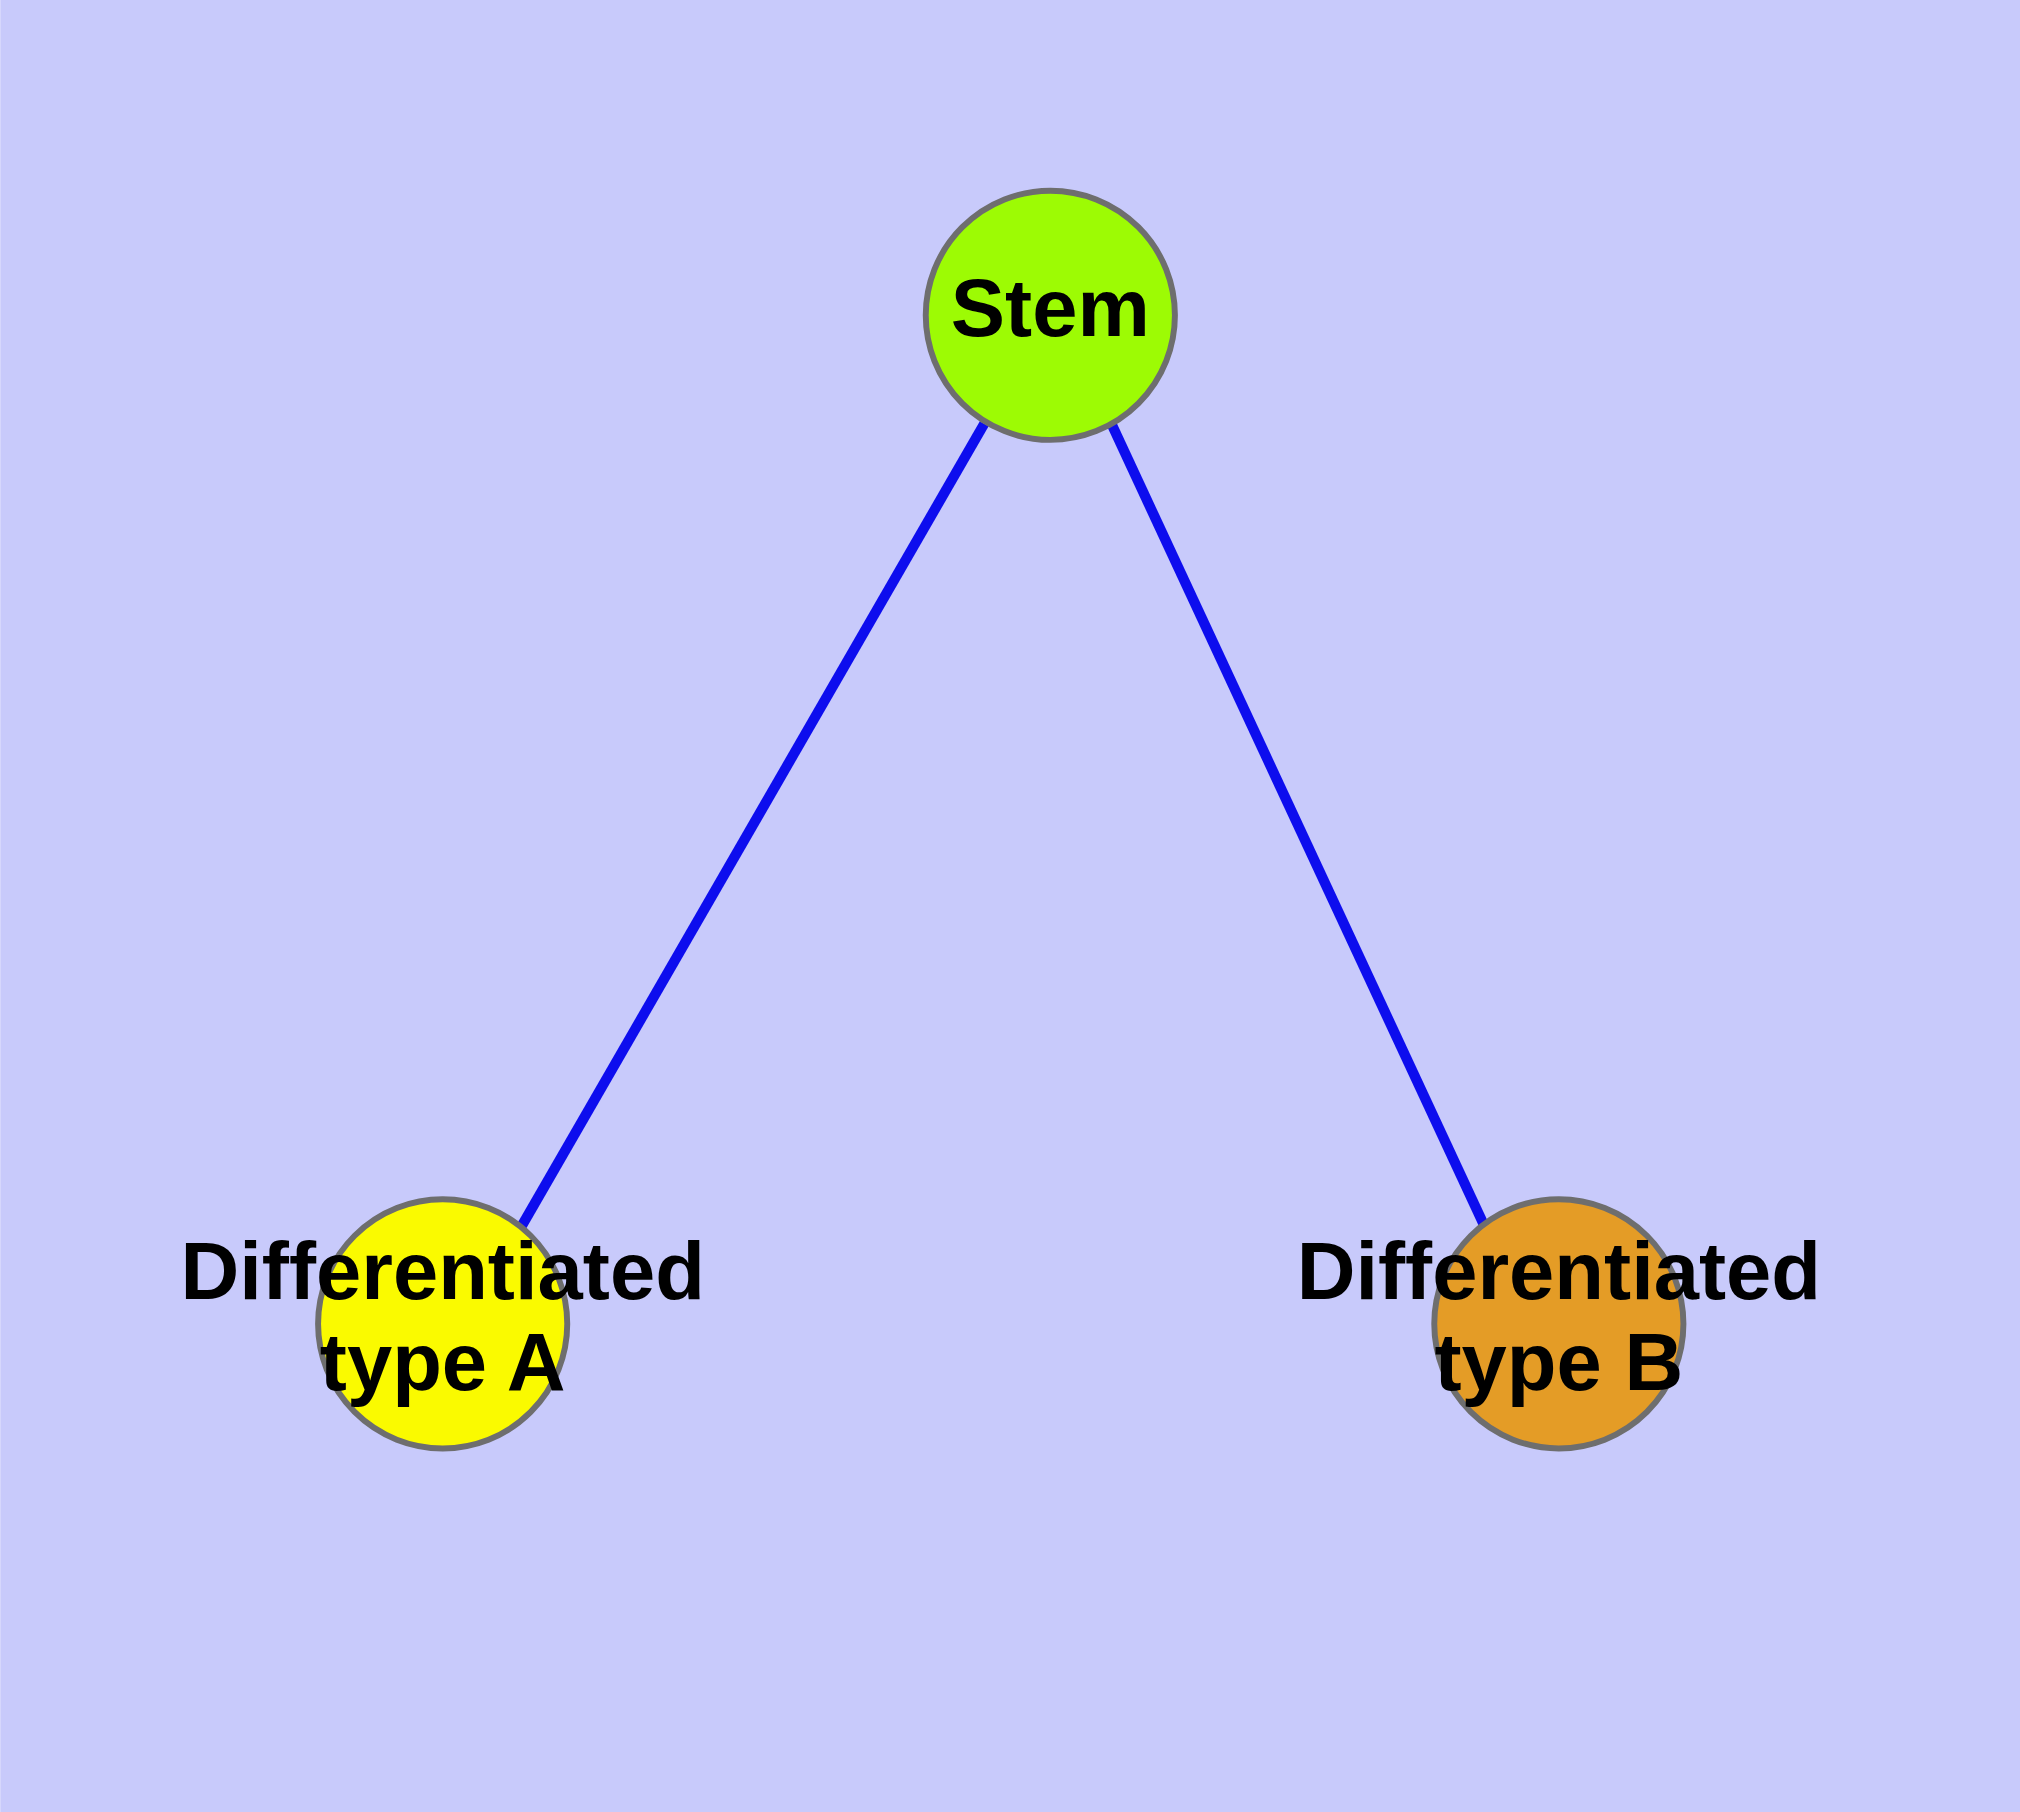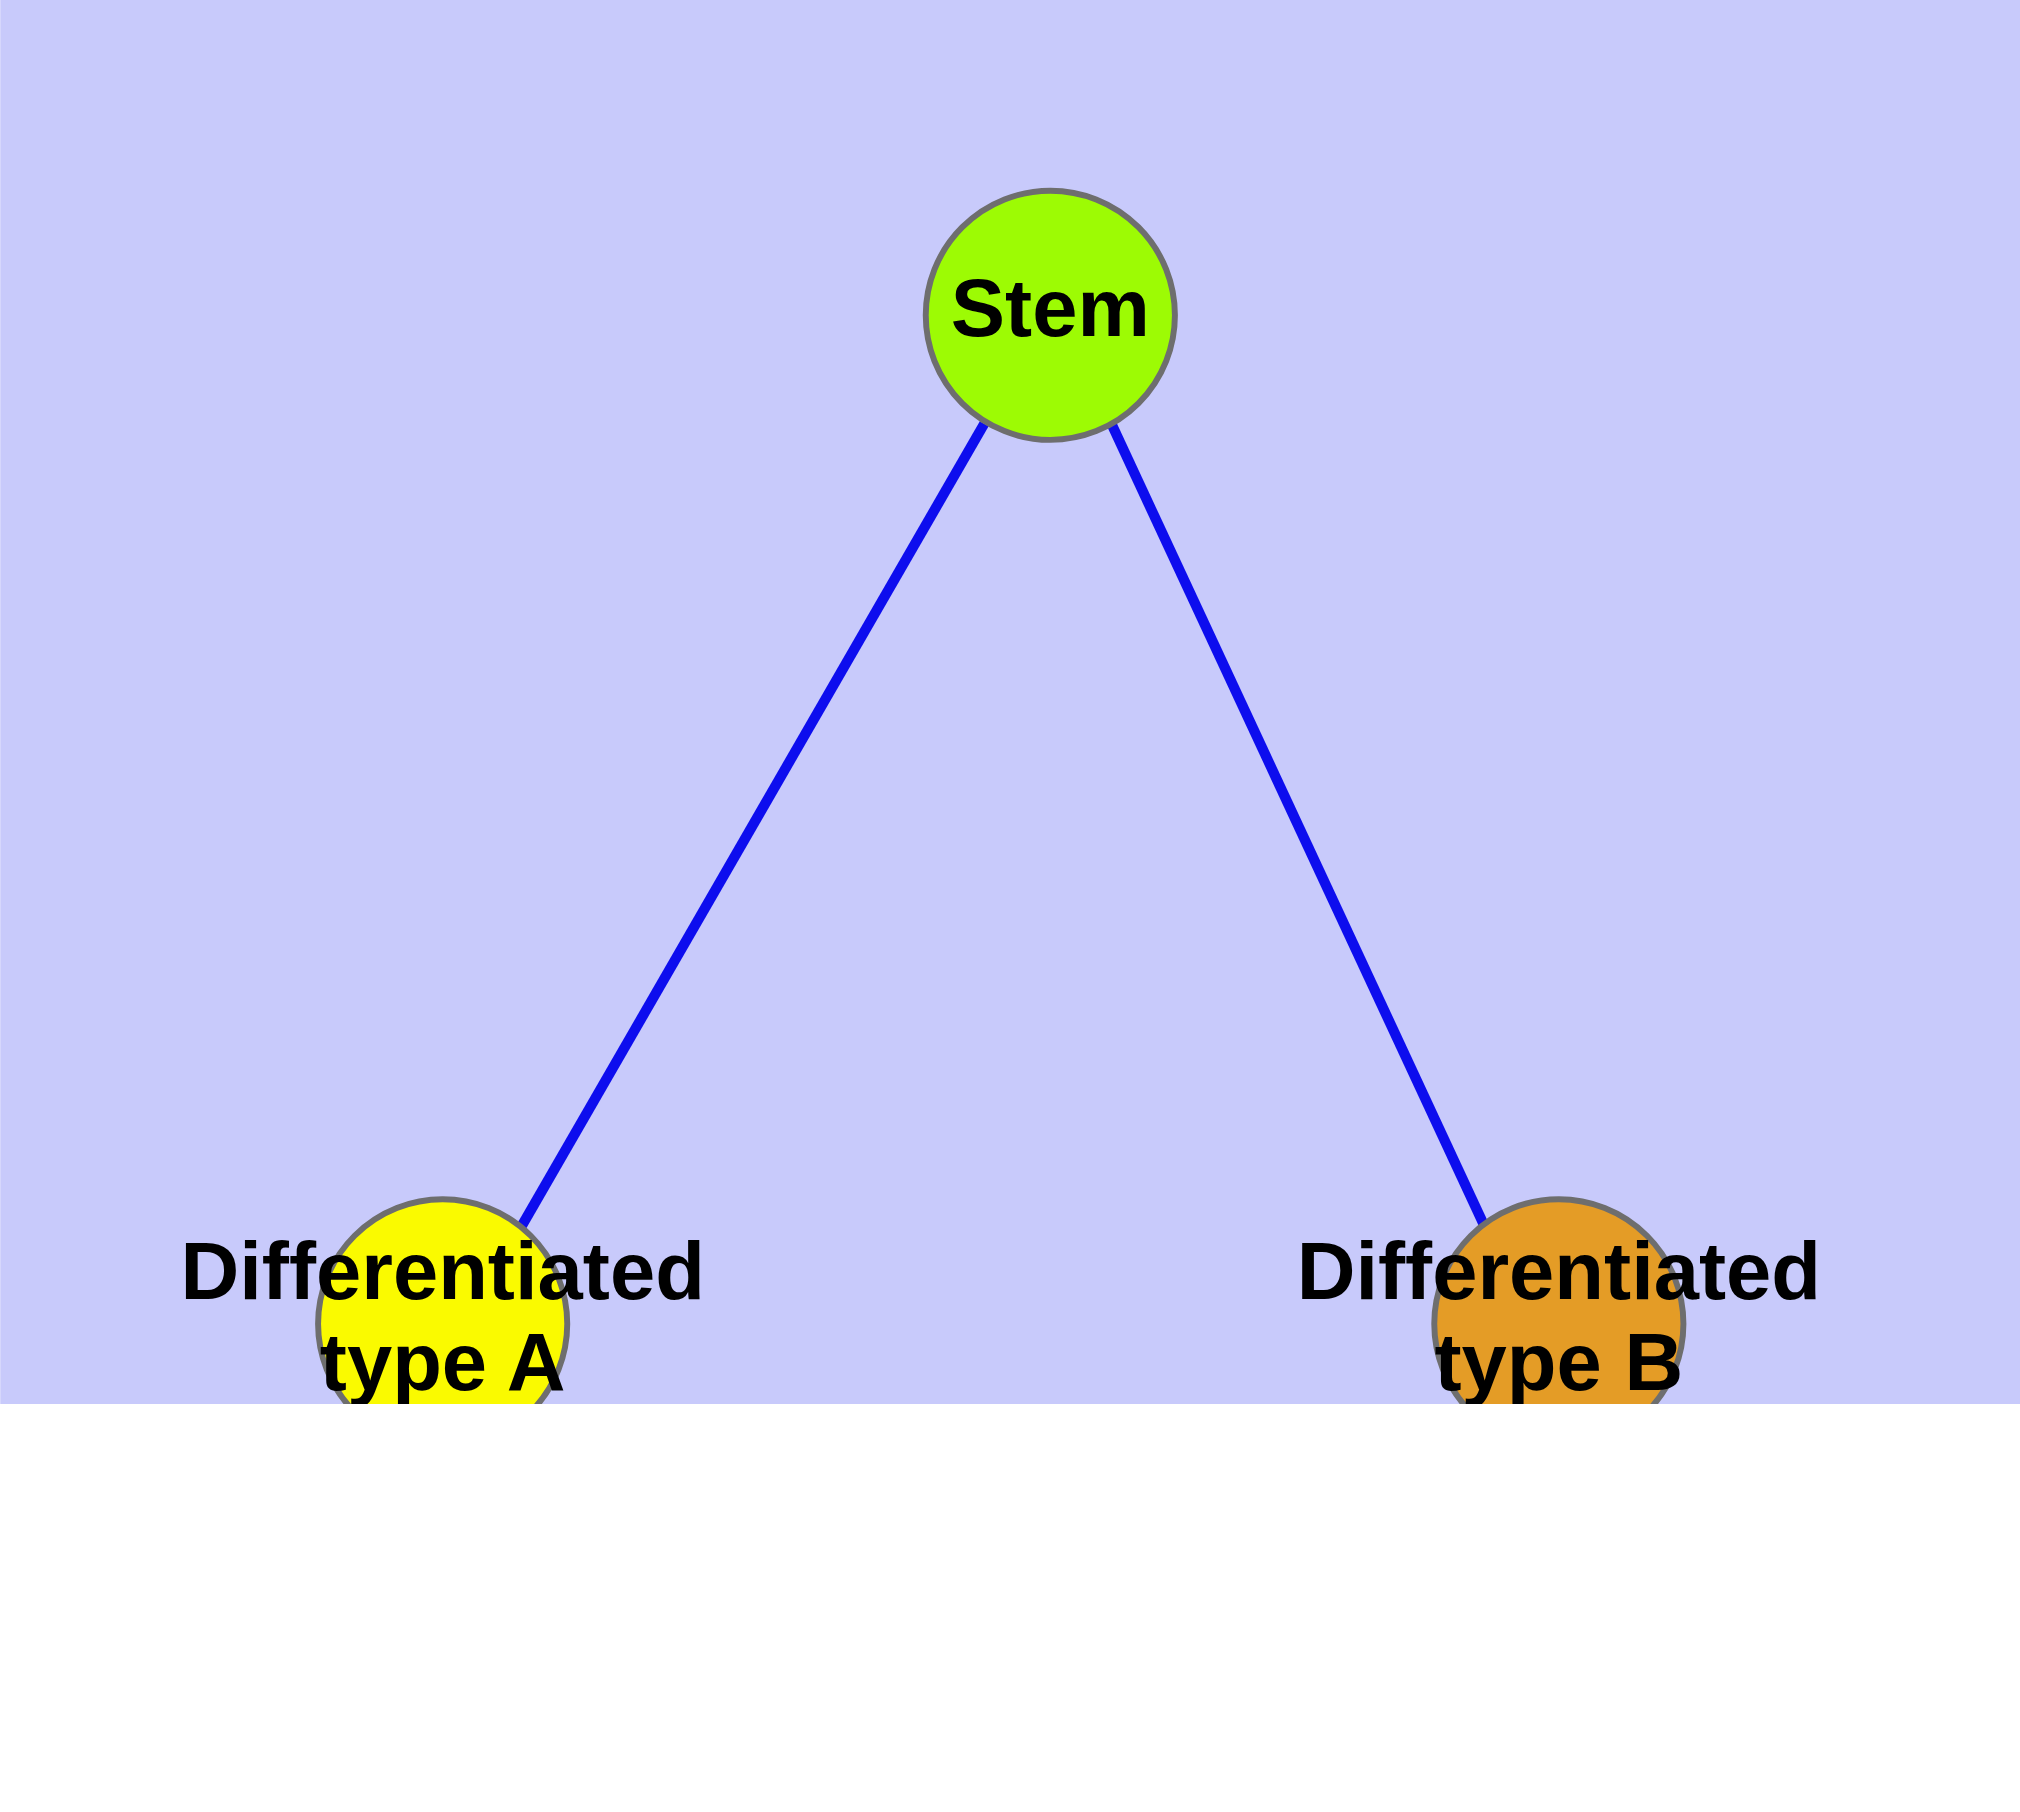--- a/index.html
+++ b/index.html
@@ -4,21 +4,21 @@
 <title>Cell differentiation graph</title>
 <style>
   html, body {
     margin: 0;
     padding: 0;
     background: #ffffff;
   }
   #canvas {
     position: relative;
     width: 2021px;
-    height: 1404px;
+    height: 1812px;
     overflow: hidden;
     font-family: "Liberation Sans", sans-serif;
   }
   #graph-svg {
     position: absolute;
     top: 0;
     left: 0;
     width: 2021px;
     height: 1812px;
     display: block;

